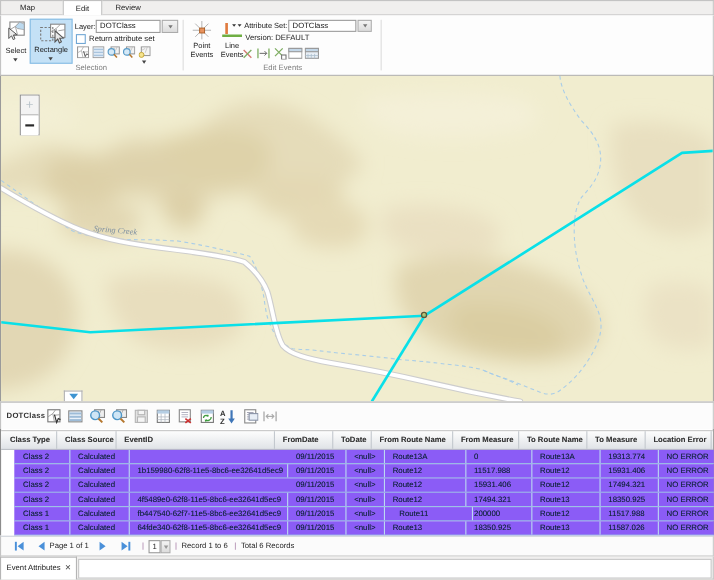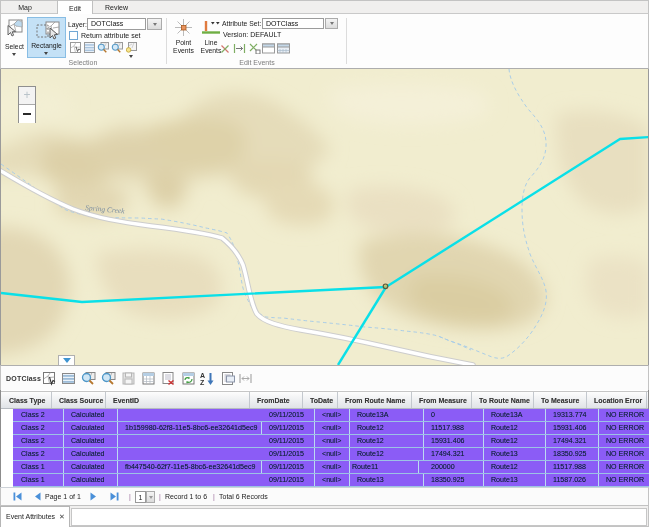--- a/index.html
+++ b/index.html
@@ -337,43 +337,45 @@
         <div class="gc" style="left:302px; width:35px;">&lt;null&gt;</div>
         <div class="gc" style="left:337px; width:74px;">Route12</div>
         <div class="gc" style="left:411px; width:60px;">15931.406</div>
         <div class="gc" style="left:471px; width:62px;">Route12</div>
         <div class="gc" style="left:533px; width:53px;">17494.321</div>
         <div class="gc" style="left:586px; width:60px;">NO ERROR</div>
       </div>
       <div class="grow" style="top:58px;">
         <div class="gc" style="left:1px; width:50px;">Class 2</div>
         <div class="gc" style="left:51px; width:54px;">Calculated</div>
+        <div class="gc" style="left:105px; width:144px;">4f5489e0-62f8-11e5-8bc6-ee32641d5ec9</div>
         <div class="gc" style="left:249px; width:53px;">09/11/2015</div>
         <div class="gc" style="left:302px; width:35px;">&lt;null&gt;</div>
         <div class="gc" style="left:337px; width:74px;">Route12</div>
         <div class="gc" style="left:411px; width:60px;">17494.321</div>
         <div class="gc" style="left:471px; width:62px;">Route13</div>
         <div class="gc" style="left:533px; width:53px;">18350.925</div>
         <div class="gc" style="left:586px; width:60px;">NO ERROR</div>
       </div>
       <div class="grow" style="top:71px;">
         <div class="gc" style="left:1px; width:50px;">Class 1</div>
         <div class="gc" style="left:51px; width:54px;">Calculated</div>
         <div class="gc" style="left:105px; width:144px;">fb447540-62f7-11e5-8bc6-ee32641d5ec9</div>
         <div class="gc" style="left:249px; width:53px;">09/11/2015</div>
         <div class="gc" style="left:302px; width:35px;">&lt;null&gt;</div>
-        <div class="gc" style="left:332px; width:74px;">Route11</div>
+        <div class="gc" style="left:343px; width:74px;">Route11</div>
         <div class="gc" style="left:411px; width:60px;">200000</div>
         <div class="gc" style="left:471px; width:62px;">Route12</div>
         <div class="gc" style="left:533px; width:53px;">11517.988</div>
         <div class="gc" style="left:586px; width:60px;">NO ERROR</div>
       </div>
       <div class="grow" style="top:84px;">
         <div class="gc" style="left:1px; width:50px;">Class 1</div>
         <div class="gc" style="left:51px; width:54px;">Calculated</div>
+        <div class="gc" style="left:105px; width:144px;">64fde340-62f8-11e5-8bc6-ee32641d5ec9</div>
         <div class="gc" style="left:249px; width:53px;">09/11/2015</div>
         <div class="gc" style="left:302px; width:35px;">&lt;null&gt;</div>
         <div class="gc" style="left:337px; width:74px;">Route13</div>
         <div class="gc" style="left:411px; width:60px;">18350.925</div>
         <div class="gc" style="left:471px; width:62px;">Route13</div>
         <div class="gc" style="left:533px; width:53px;">11587.026</div>
         <div class="gc" style="left:586px; width:60px;">NO ERROR</div>
       </div>
     </div>
 </div>

